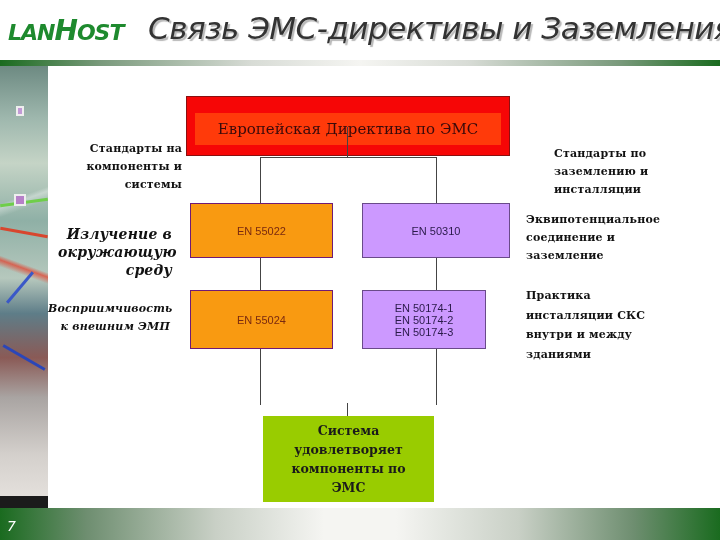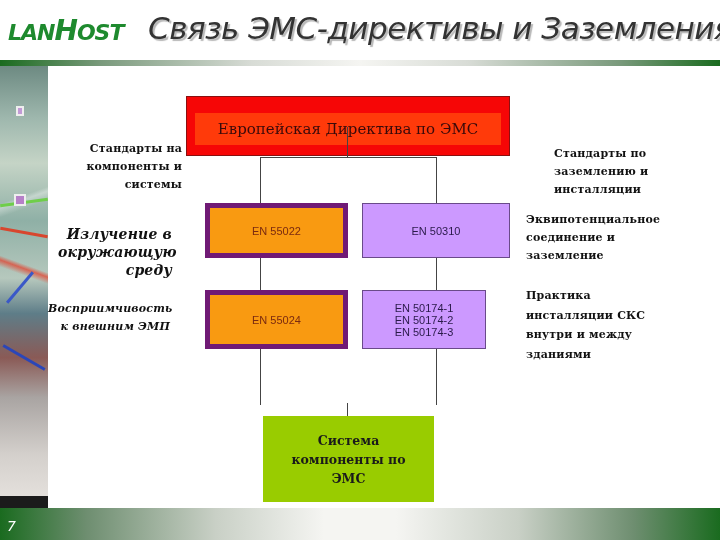--- a/index.html
+++ b/index.html
@@ -59,22 +59,22 @@
       left: 186px; top: 67px; width: 324px; height: 60px;
       background: #f60606; border: 1px solid #8a1010; margin-top: 29px;
     }
     .red-box .inner {
       position: absolute; left: 8px; top: 16px; width: 306px; height: 32px;
       background: #ff3a0a; display: flex; align-items: center; justify-content: center;
       font-family: "DejaVu Serif", serif; font-size: 15px; color: #3a0a0a;
     }
 
     .orange-box {
-      background: #f99a11; border: 5px solid #701a75;
-      font-family: "Liberation Sans", sans-serif; font-size: 11px; color: #7a2a10; margin-left: 15px;
+      background: #f99a11; border: 1px solid #701a75;
+      font-family: "Liberation Sans", sans-serif; font-size: 11px; color: #7a2a10;
     }
     .purple-box {
       background: #cc99ff; border: 1px solid #6a4a8a;
       font-family: Liberation Sans, sans-serif; font-size: 11px; color: #2a1a4a;
       line-height: 12px;
     }
     .green-box {
       left: 263px; top: 416px; width: 171px; height: 86px;
       background: #99cc00;
       font-family: "DejaVu Serif", serif; font-weight: bold; font-size: 12.5px;
@@ -172,18 +172,19 @@
 </div>
 <div class="label left-al" style="left:526px; top:286px; width:190px; font-size:11px; line-height:19.5px;">
   <span class="ln">Практика</span>
   <span class="ln">инсталляции СКС</span>
   <span class="ln">внутри и между</span>
   <span class="ln">зданиями</span>
 </div>
 
 <div class="box green-box">
   <span>Система</span>
+  <span>удовлетворяет</span>
   <span>компоненты по</span>
   <span>ЭМС</span>
 </div>
 
 <div class="bottom-bar"></div>
 <div class="page-num">7</div>
 
 </body></html>

